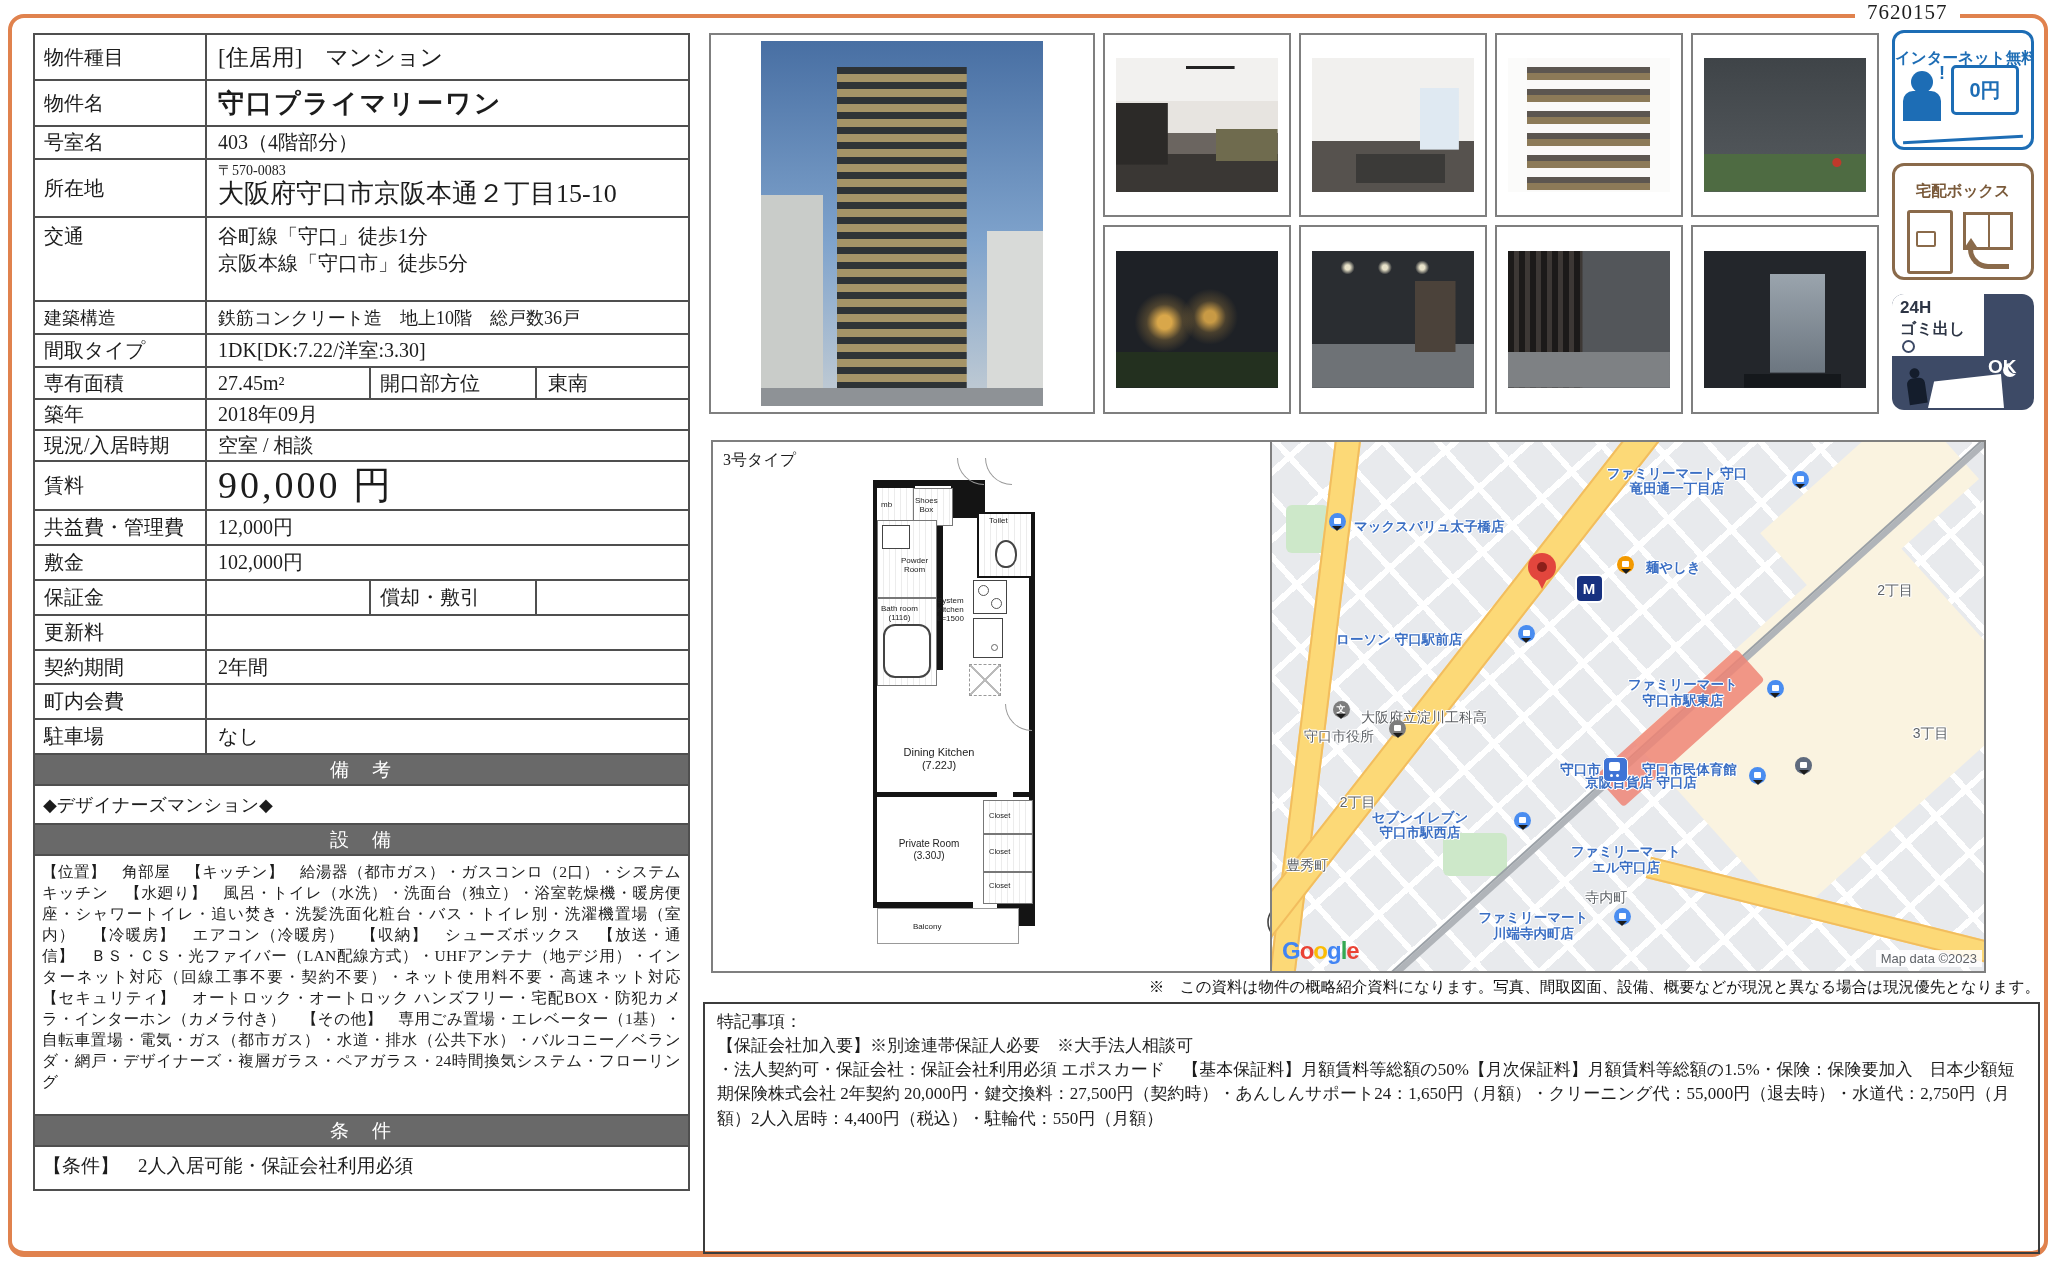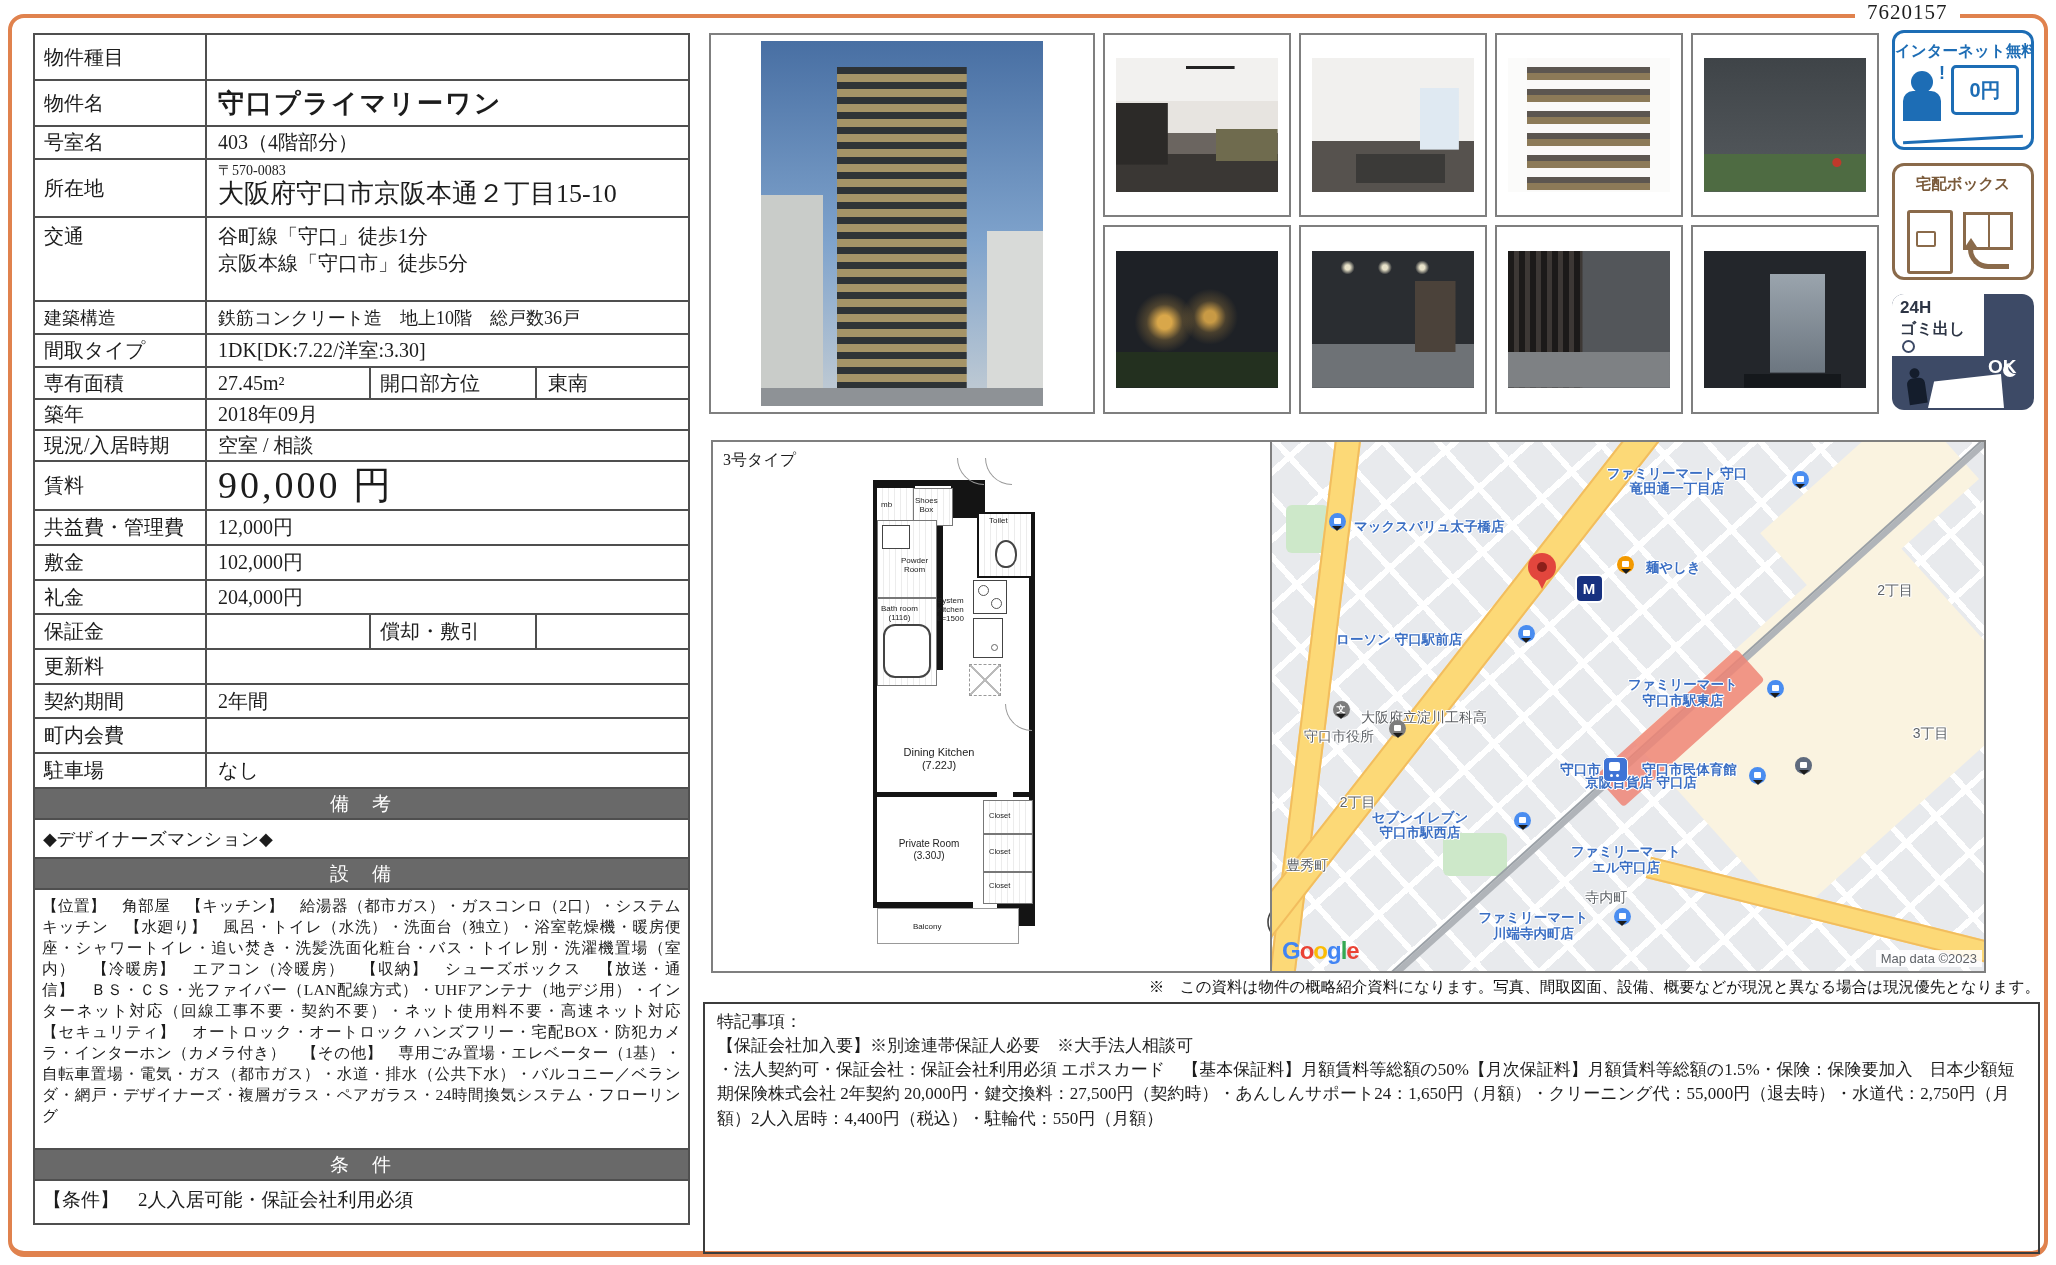--- a/index.html
+++ b/index.html
@@ -77,21 +77,21 @@
      linear-gradient(#7e8184,#7e8184) bottom/100% 26% no-repeat,
      repeating-linear-gradient(90deg,#1c1a19 0 6px,#3d3835 6px 11px) left/46% 100% no-repeat,
      #53565a;}
   .img-doornight{background:
      linear-gradient(to bottom,#9aa4ad,#6c7680) 62% 60%/34% 72% no-repeat,
      linear-gradient(#15181c,#15181c) 62% 100%/60% 10% no-repeat,
      #23262b;}
   
   .badge{left:1892px;width:142px;border-radius:12px;font-family:"Liberation Sans","DejaVu Sans",sans-serif;}
   .b-net{top:30px;height:120px;border:3.5px solid #1d6db5;color:#1d6db5;background:#fff;}
-  .b-title{text-align:center;font-weight:bold;font-size:15.5px;padding-top:8px;white-space:nowrap;overflow:hidden;}
+  .b-title{text-align:center;font-weight:bold;font-size:15.5px;padding-top:15px;white-space:nowrap;overflow:hidden;}
   .net-person{position:absolute;left:16px;top:38px;width:22px;height:22px;border-radius:50%;background:#1d6db5;}
   .net-person:after{content:"";position:absolute;left:-8px;top:20px;width:38px;height:30px;border-radius:10px 10px 0 0;background:#1d6db5;}
   .net-excl{position:absolute;left:44px;top:30px;font-weight:bold;font-size:18px;}
   .net-monitor{position:absolute;right:12px;top:32px;width:62px;height:44px;border:3.5px solid #1d6db5;border-radius:5px;
                display:flex;align-items:center;justify-content:center;font-weight:bold;font-size:20px;background:#fff;}
   .net-desk{position:absolute;left:8px;right:8px;bottom:6px;height:0;border-top:3.5px solid #1d6db5;transform:rotate(-3deg);}
   .b-box{top:163px;height:117px;border:3.5px solid #8a6a4a;color:#7a5a3a;background:#fff;}
   .locker{position:absolute;left:12px;top:44px;width:40px;height:58px;border:3.5px solid #8a6a4a;border-radius:3px;}
   .locker:before{content:"";position:absolute;left:6px;top:18px;width:16px;height:12px;border:2.5px solid #8a6a4a;border-radius:2px;}
   .parcel{position:absolute;right:18px;top:46px;width:44px;height:32px;border:3.5px solid #8a6a4a;background:#fff;}
@@ -173,20 +173,21 @@
 </style>
 </head>
 <body>
 
 <div class="abs frame"></div>
 <div class="abs doc-num">7620157</div>
 
 <div class="abs ptable">
   <div class="trow first h44">
       <div class="tl">物件種目</div>
+      <div class="tv fs23">[住居用]　マンション</div>
     </div>
   <div class="trow h46">
       <div class="tl">物件名</div>
       <div class="tv name-v">守口プライマリーワン</div>
     </div>
   <div class="trow h33">
       <div class="tl">号室名</div>
       <div class="tv">403（4階部分）</div>
     </div>
   <div class="trow h58">
@@ -227,24 +228,20 @@
       <div class="tl">賃料</div>
       <div class="tv rent-v">90,000 円</div>
     </div>
   <div class="trow h35">
       <div class="tl">共益費・管理費</div>
       <div class="tv">12,000円</div>
     </div>
   <div class="trow h35">
       <div class="tl">敷金</div>
       <div class="tv">102,000円</div>
-    </div>
-  <div class="trow h34">
-      <div class="tl">礼金</div>
-      <div class="tv">204,000円</div>
     </div>
   <div class="trow h35">
       <div class="tl">保証金</div>
       <div class="tv2"></div>
       <div class="tl2">償却・敷引</div>
       <div class="tv"></div>
     </div>
   <div class="trow h35">
       <div class="tl">更新料</div>
       <div class="tv"></div>

